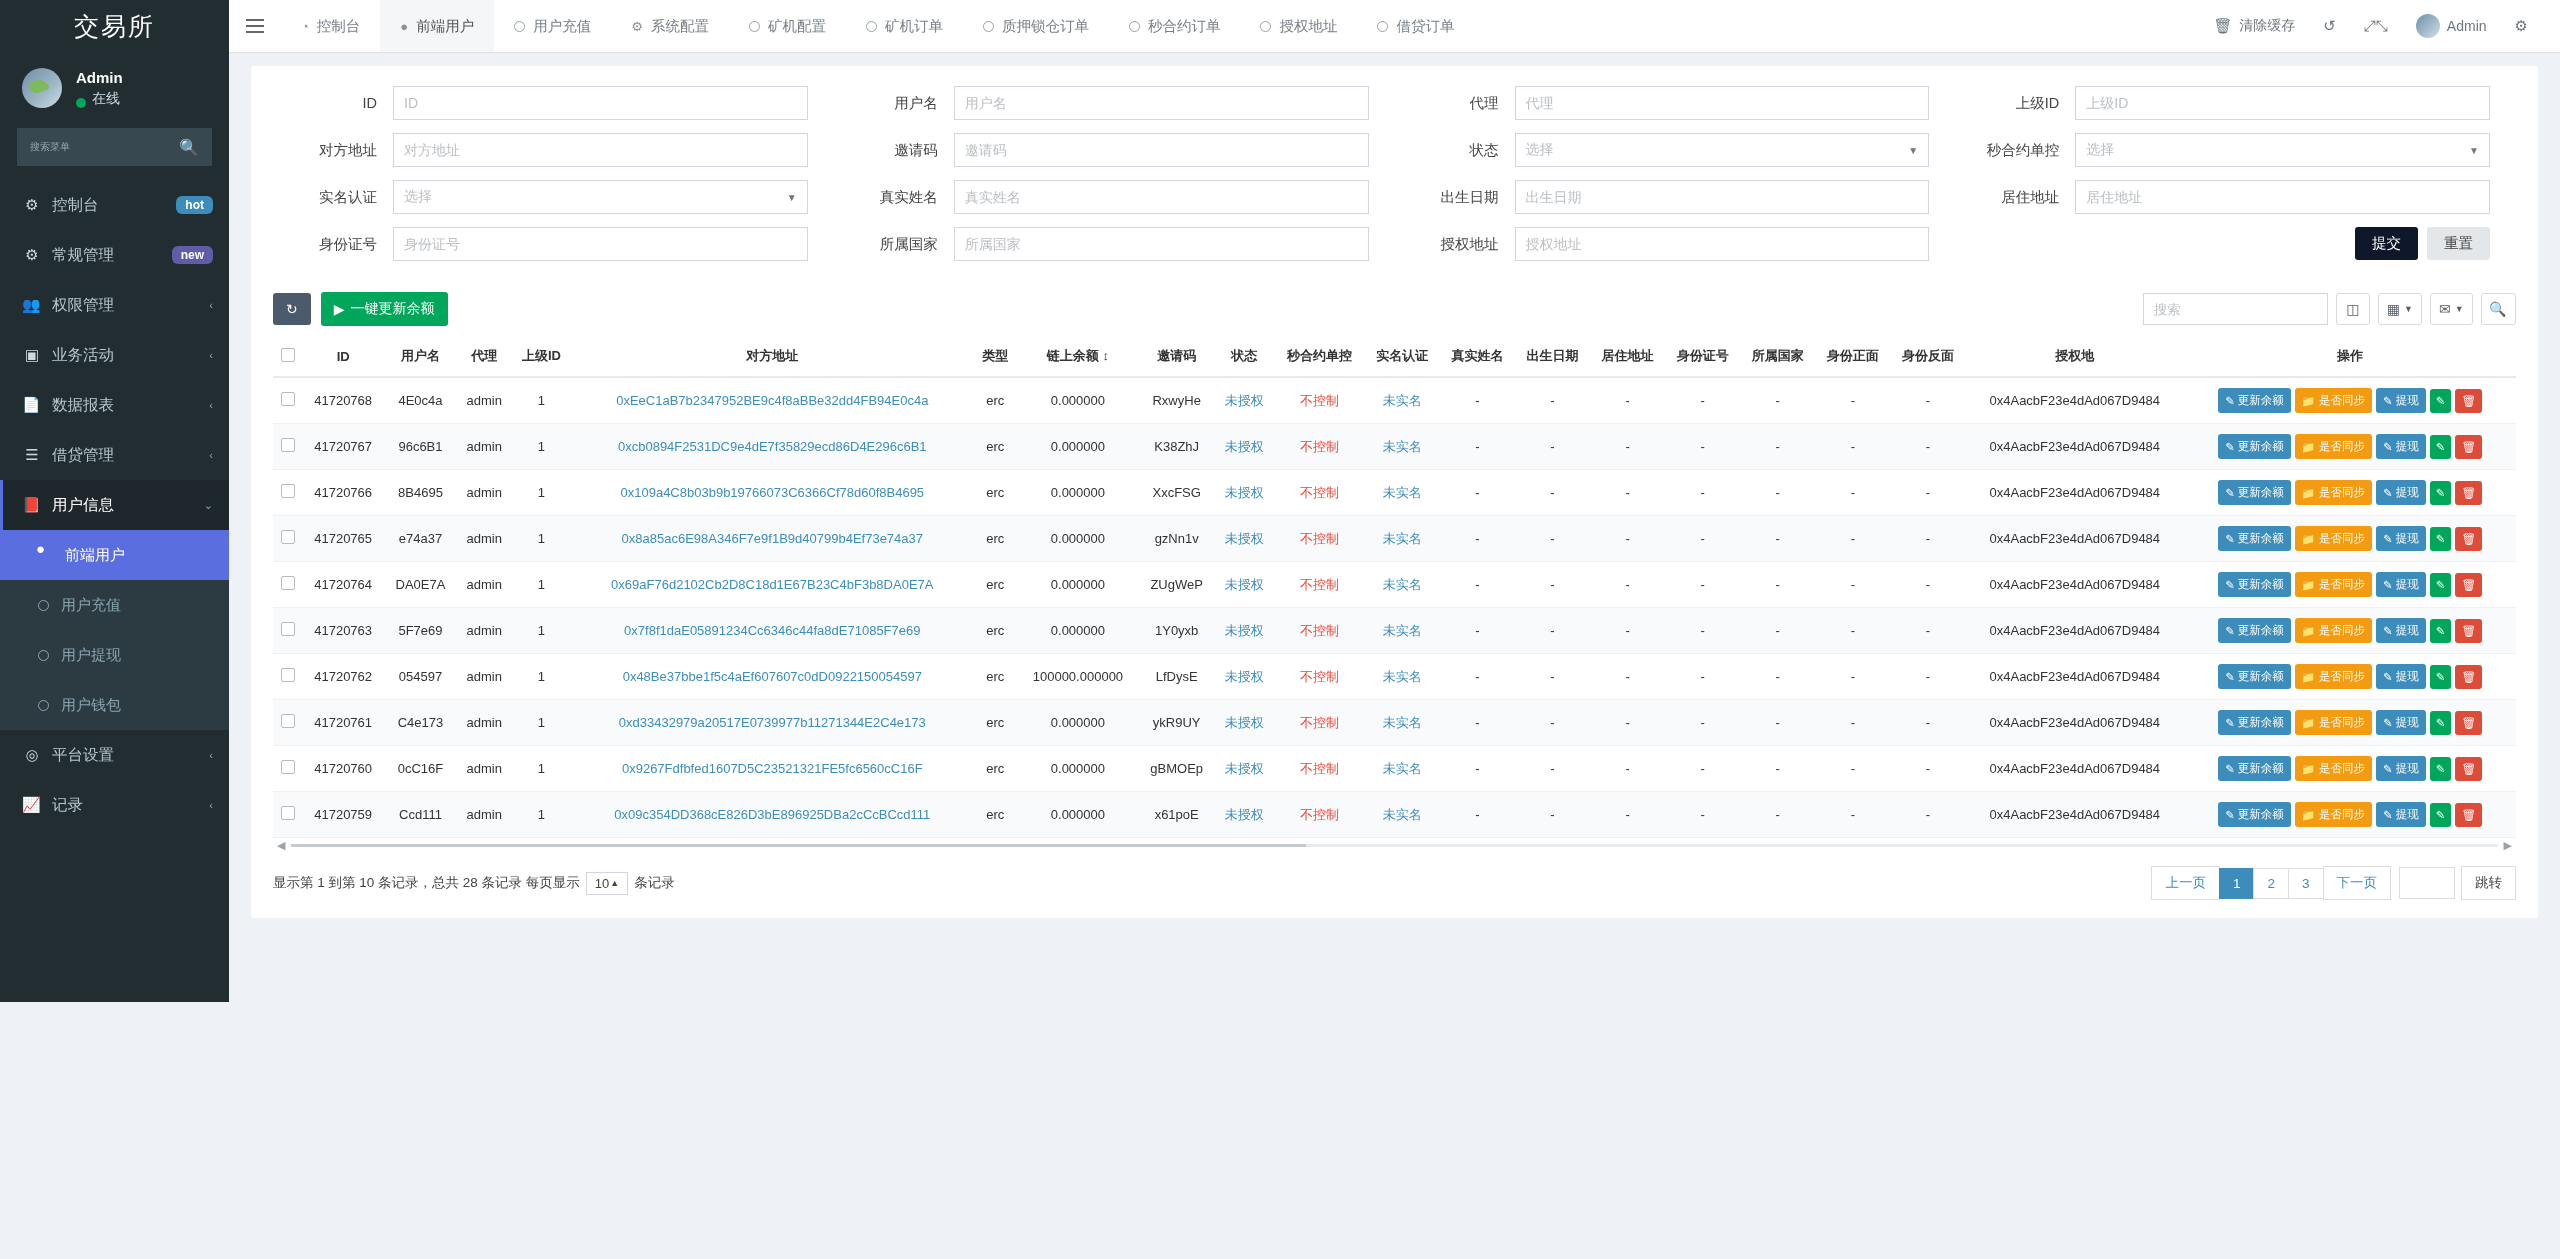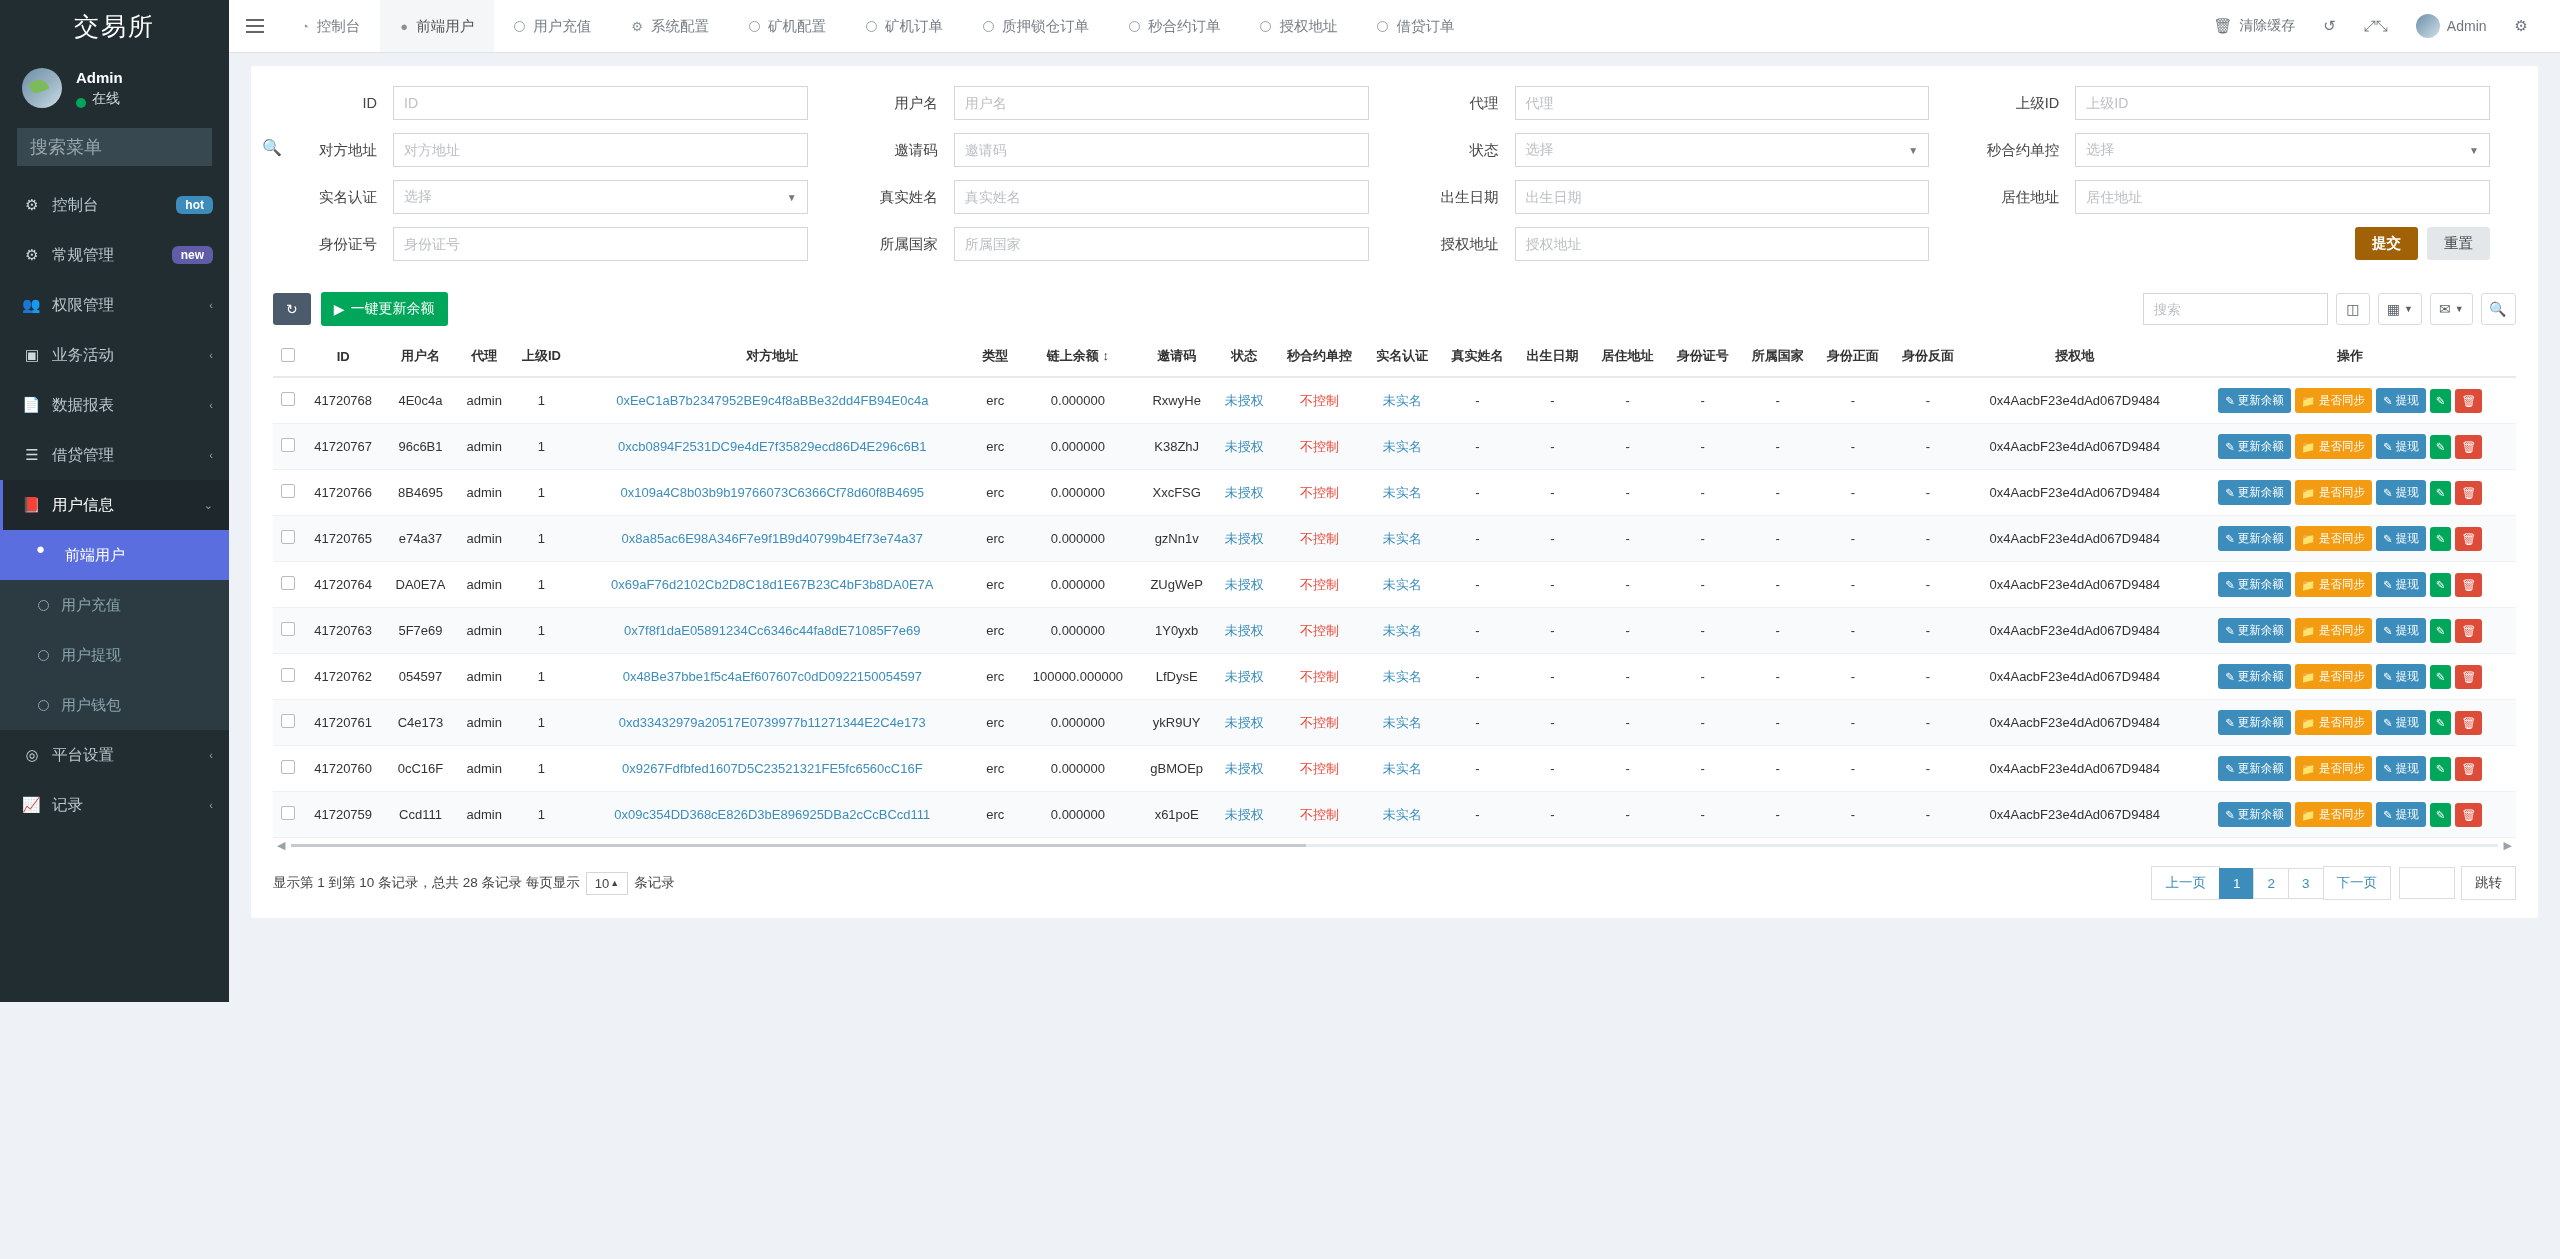--- a/index.html
+++ b/index.html
@@ -34,21 +34,21 @@
   .user-name { color: #fff; font-size: 15px; font-weight: bold; line-height: 19px; }
   .user-status { font-size: 14px; color: #cfd8dc; display: flex; align-items: flex-end; gap: 6px; margin-top: 3px; }
   .dot-on { width: 10px; height: 10px; border-radius: 50%; background: #00a65a; display:inline-block; }
 
   .side-search {
     margin: 6px 17px 14px 17px; height: 38px; background: #374850;
     display: flex; align-items: center; padding: 0 12px; border: 1px solid #374850;
   }
   .side-search input {
     flex: 1; background: transparent; border: none; outline: none;
-    color: #f0abfc; font-size: 18px; font-family: Liberation Sans, sans-serif;
+    color: #f0abfc; font-size: 10px; font-family: Liberation Mono, monospace;
   }
   .side-search input::placeholder { color: #9aa6ab; }
   .side-search .mag { color: #9aa6ab; font-size: 16px; }
 
   .menu { list-style: none; }
   .menu > li { position: relative; }
   .menu-link {
     display: flex; align-items: center; gap: 10px;
     height: 50px; padding: 0 16px 0 22px;
     color: #b8c7ce; font-size: 15.5px; cursor: pointer; position: relative;
@@ -130,21 +130,21 @@
   .finput::placeholder { color: #bcc0c4; }
   .fselect {
     flex: 1; height: 34px; border: 1px solid #d2d6de; padding: 0 10px;
     font-size: 14px; color: #bcc0c4; background: #fff;
     display: flex; align-items: center; justify-content: space-between;
   }
   .fselect .car { color: #777; font-size: 10px; }
   .btnrow { display:flex; justify-content:flex-end; gap: 9px; padding-right: 26px; margin-top:-2px;}
   .btn { border: none; border-radius: 3px; font-size: 14.5px; cursor: pointer;
          font-family: inherit; padding: 7px 17px; color: #fff; }
-  .btn-submit { background: #a16207; font-weight: bold; }
+  .btn-submit { background: #0f172a; }
   .btn-reset { background: #e4e7ea; color: #444; }
 
   
   .toolbar { display: flex; align-items: center; padding: 4px 22px 10px 22px; gap: 10px; }
   .tbtn {
     border: none; border-radius: 3px; font-size: 14px; padding: 8px 13px;
     color: #fff; cursor: pointer; font-family: inherit; display:flex; align-items:center; gap:6px;
   }
   .tbtn.gray { background: #4b5b6b; }
   .tbtn.green { background: #00a65a; }

